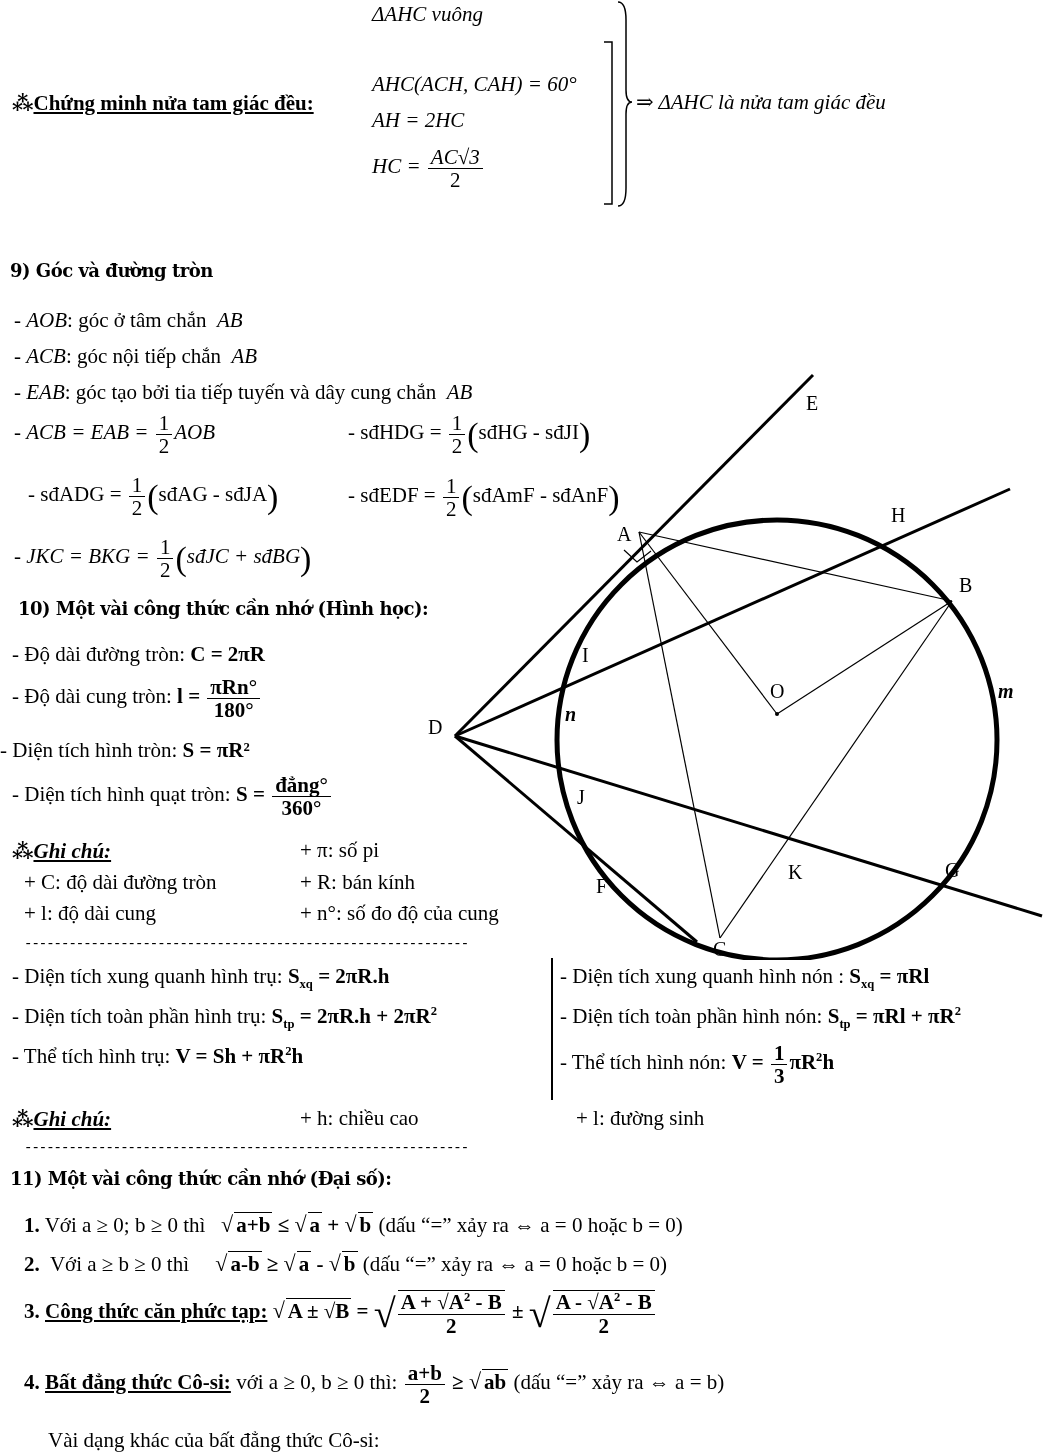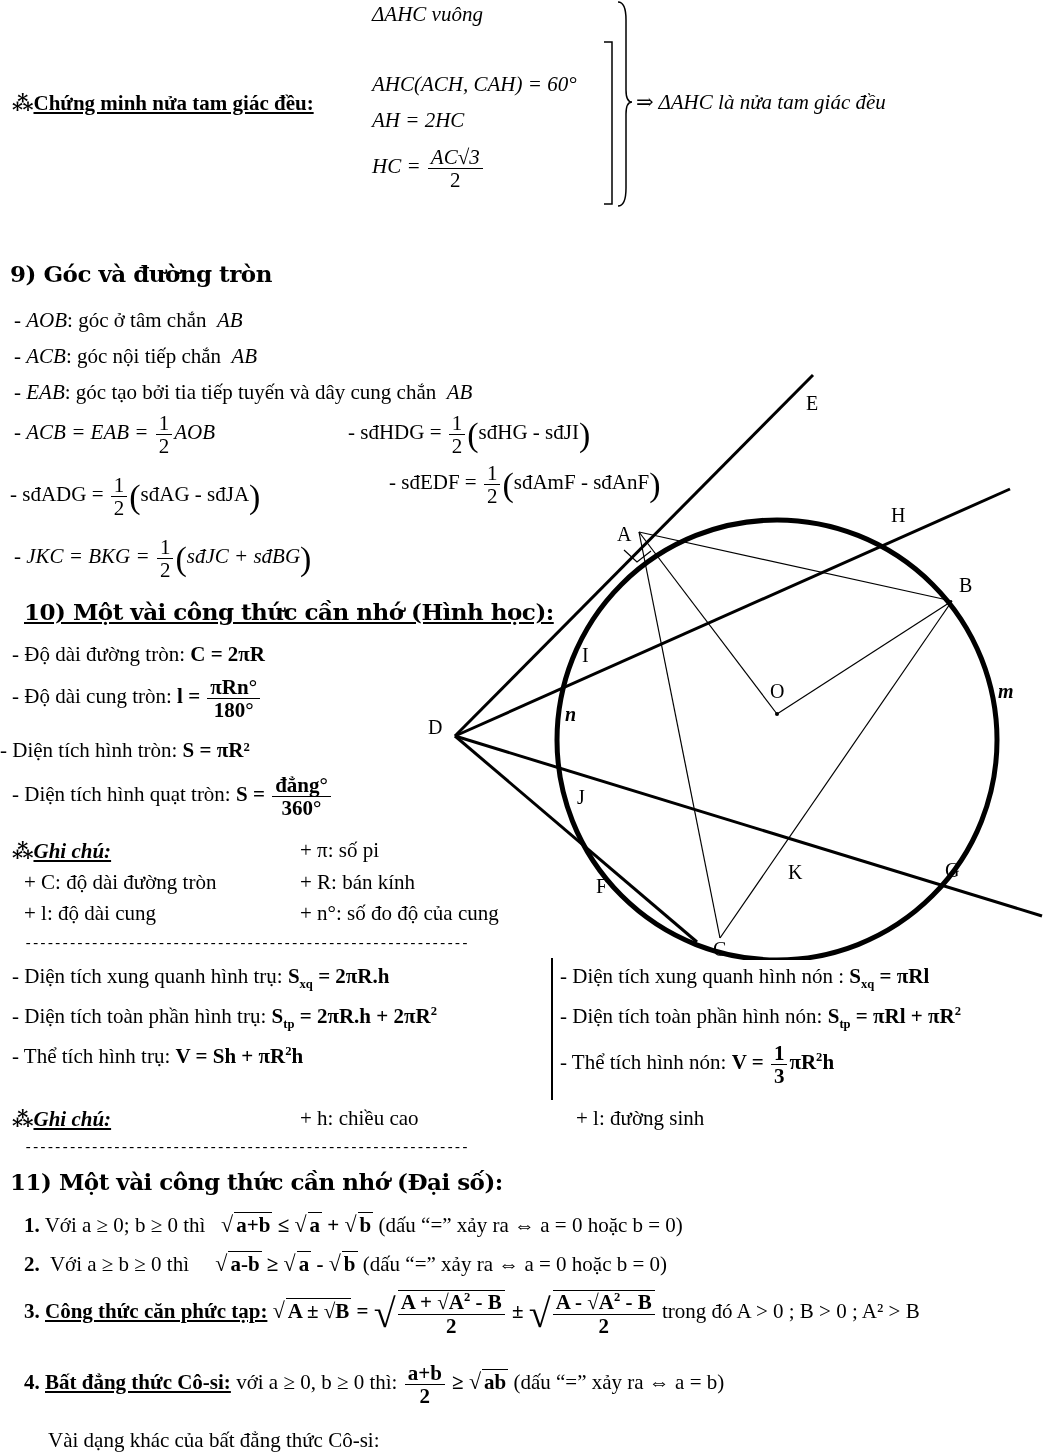--- a/index.html
+++ b/index.html
@@ -2,21 +2,21 @@
 <html><head>
 <meta charset="utf-8">
 <style>
   html,body{margin:0;padding:0;background:#fff;}
   body{width:1051px;height:1456px;position:relative;overflow:hidden;
        font-family:"Liberation Serif","DejaVu Serif",serif;color:#000;font-size:21px;}
   .abs{position:absolute;white-space:nowrap;}
   .it{font-style:italic;}
   .b{font-weight:bold;}
   .u{text-decoration:underline;}
-  .head{font-family:"DejaVu Serif",serif;font-weight:bold;font-size:23px;letter-spacing:-0.5px;}
+  .head{font-family:"DejaVu Serif",serif;font-weight:bold;font-size:18px;letter-spacing:-0.5px;}
   .frac{display:inline-flex;flex-direction:column;align-items:center;vertical-align:middle;line-height:1.05;margin:0 2px;}
   .frac .num{border-bottom:1.5px solid #000;padding:0 3px;}
   .frac .den{padding:0 3px;}
   .paren{font-size:34px;vertical-align:middle;font-weight:normal;line-height:1;}
   .sqrt{display:inline-block;border-top:1.5px solid #000;padding:0 2px;margin-left:1px;}
   .rad{font-size:1.05em;}
   sup{font-size:0.6em;vertical-align:super;line-height:0;}
   sub{font-size:0.6em;vertical-align:sub;line-height:0;}
   .dashline{font-family:"Liberation Mono",monospace;letter-spacing:-1px;font-size:14px;}
   .vline{position:absolute;background:#000;width:1.5px;}
@@ -54,26 +54,26 @@
   <span class="frac">
       <span class="num">1</span>
       <span class="den">2</span>
     </span><span class="it">AOB</span></div>
 <div class="abs" style="left:348px;top:412px;text-align:center;">- <span>sđHDG =</span>
   <span class="frac">
       <span class="num">1</span>
       <span class="den">2</span>
     </span><span class="paren">(</span><span>sđHG - sđJI</span><span class="paren">)</span></div>
 
-<div class="abs" style="left:10px;top:474px;">- <span>sđADG =</span>
+<div class="abs" style="left:28px;top:474px;">- <span>sđADG =</span>
   <span class="frac">
       <span class="num">1</span>
       <span class="den">2</span>
     </span><span class="paren">(</span><span>sđAG - sđJA</span><span class="paren">)</span></div>
-<div class="abs" style="left:348px;top:462px;margin-left:41px;">- <span>sđEDF =</span>
+<div class="abs" style="left:348px;top:475px;">- <span>sđEDF =</span>
   <span class="frac">
       <span class="num">1</span>
       <span class="den">2</span>
     </span><span class="paren">(</span><span>sđAmF - sđAnF</span><span class="paren">)</span></div>
 
 <div class="abs" style="left:14px;top:536px;">- <span class="it">JKC = BKG =</span>
   <span class="frac">
       <span class="num">1</span>
       <span class="den">2</span>
     </span><span class="paren">(</span><span class="it">sđJC + sđBG</span><span class="paren">)</span></div>
@@ -106,21 +106,21 @@
   <text x="998" y="698" font-size="20" font-style="italic" font-weight="bold">m</text>
   <text x="565" y="721" font-size="20" font-style="italic" font-weight="bold">n</text>
   <text x="428" y="734" font-size="20">D</text>
   <text x="577" y="804" font-size="20">J</text>
   <text x="788" y="879" font-size="20">K</text>
   <text x="945" y="877" font-size="20">G</text>
   <text x="596" y="893" font-size="20">F</text>
   <text x="713" y="956" font-size="20">C</text>
 </svg>
 
-<div class="abs head" style="left:24px;top:598px;text-decoration:underline;">10) Một vài công thức cần nhớ (Hình học):</div>
+<div class="abs head" style="left:18px;top:598px;">10) Một vài công thức cần nhớ (Hình học):</div>
 
 <div class="abs" style="left:12px;top:642px;"><span>- Độ dài đường tròn:</span> <span class="b">C = 2πR</span></div>
 <div class="abs" style="left:12px;top:676px;"><span>- Độ dài cung tròn:</span> <span class="b">l =</span>
   <span class="frac b">
       <span class="num">πRn°</span>
       <span class="den">180°</span>
     </span></div>
 <div class="abs" style="left:0;top:738px;"><span>- Diện tích hình tròn:</span> <span class="b">S = πR²</span></div>
 <div class="abs" style="left:12px;top:774px;"><span>- Diện tích hình quạt tròn:</span> <span class="b">S =</span>
   <span class="frac b">
@@ -173,21 +173,20 @@
   <span class="b"><span class="rad">√</span><span class="sqrt">A ± √B</span> =
     <span class="rad" style="font-size:40px;vertical-align:middle">√</span><span class="frac" style="border-top:1.5px solid #000">
         <span class="num">A + √A<sup>2</sup> - B</span>
         <span class="den">2</span>
       </span>
     ± <span class="rad" style="font-size:40px;vertical-align:middle">√</span><span class="frac" style="border-top:1.5px solid #000">
         <span class="num">A - √A<sup>2</sup> - B</span>
         <span class="den">2</span>
       </span>
   </span>
-  <span>trong đó A &gt; 0 ; B &gt; 0 ; A² &gt; B</span>
 </div>
 
 <div class="abs" style="left:24px;top:1362px;">
   <span class="b">4.</span> <span class="b u">Bất đẳng thức Cô-si:</span>
   <span>với a ≥ 0, b ≥ 0 thì:</span>
   <span class="b"><span class="frac">
         <span class="num">a+b</span>
         <span class="den">2</span>
       </span> ≥ <span class="rad">√</span><span class="sqrt">ab</span></span>
   <span>(dấu “=” xảy ra ⇔ a = b)</span>

